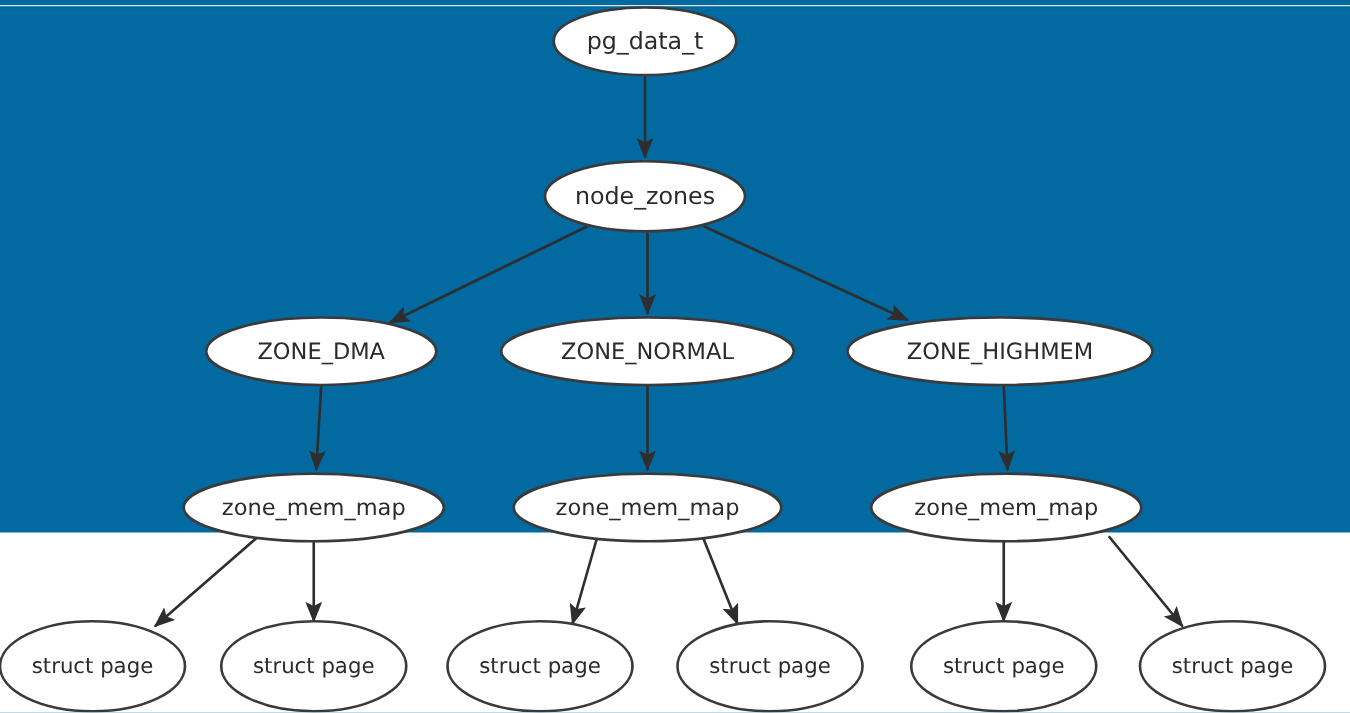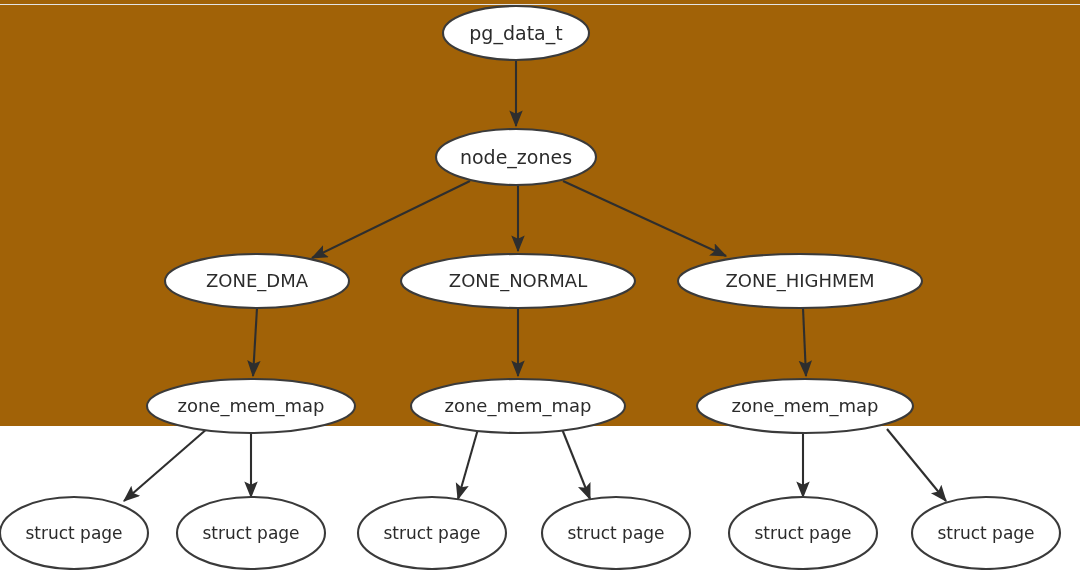--- a/index.html
+++ b/index.html
@@ -11,21 +11,21 @@
   body {
     width: 1080px;
     height: 570px;
     overflow: hidden;
     font-family: "DejaVu Sans", "Liberation Sans", sans-serif;
   }
   #diagram-root {
     position: relative;
     width: 1080px;
     height: 426px;
-    background: #a16207;
+    background: #0369a1;
     text-align: center;
   }
   #top-rule {
     position: absolute;
     left: 0;
     top: 4px;
     width: 1080px;
     height: 1px;
     background: #e3e3e3;
   }

